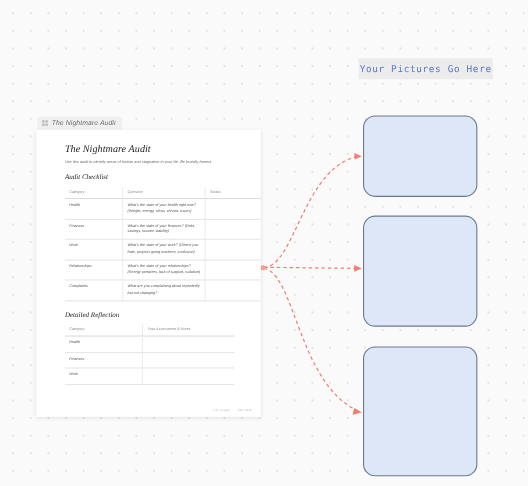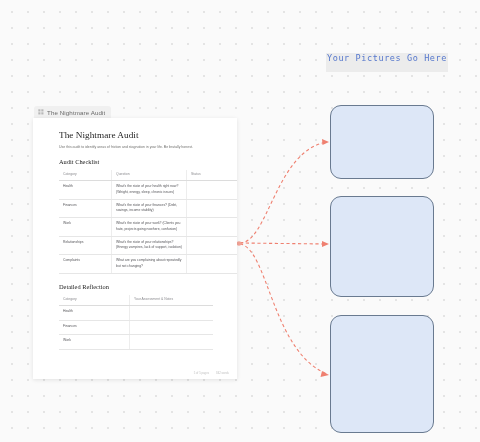--- a/index.html
+++ b/index.html
@@ -25,20 +25,21 @@
 
   
   .note-label {
     position: absolute;
     left: 326px;
     top: 53px;
     width: 122px;
     height: 19px;
     background: #ececec;
     display: flex;
+    align-items: center;
     justify-content: center;
     font-family: "DejaVu Sans Mono", monospace;
     font-size: 8.5px;
     letter-spacing: 0.6px;
     color: #5577cc;
     white-space: nowrap;
   }
 
   
   .img-box {
@@ -72,20 +73,21 @@
     fill: #f3a396;
   }
 
   
   .doc-window {
     position: absolute;
     left: 33px;
     top: 104px;
     width: 204px;
     height: 275px;
+    font-style: italic;
   }
   .doc-tabbar {
     height: 14px;
     display: flex;
     align-items: flex-end;
     padding-left: 1px;
   }
   .doc-tab {
     background: #f0f0f0;
     border-radius: 3px 3px 0 0;

